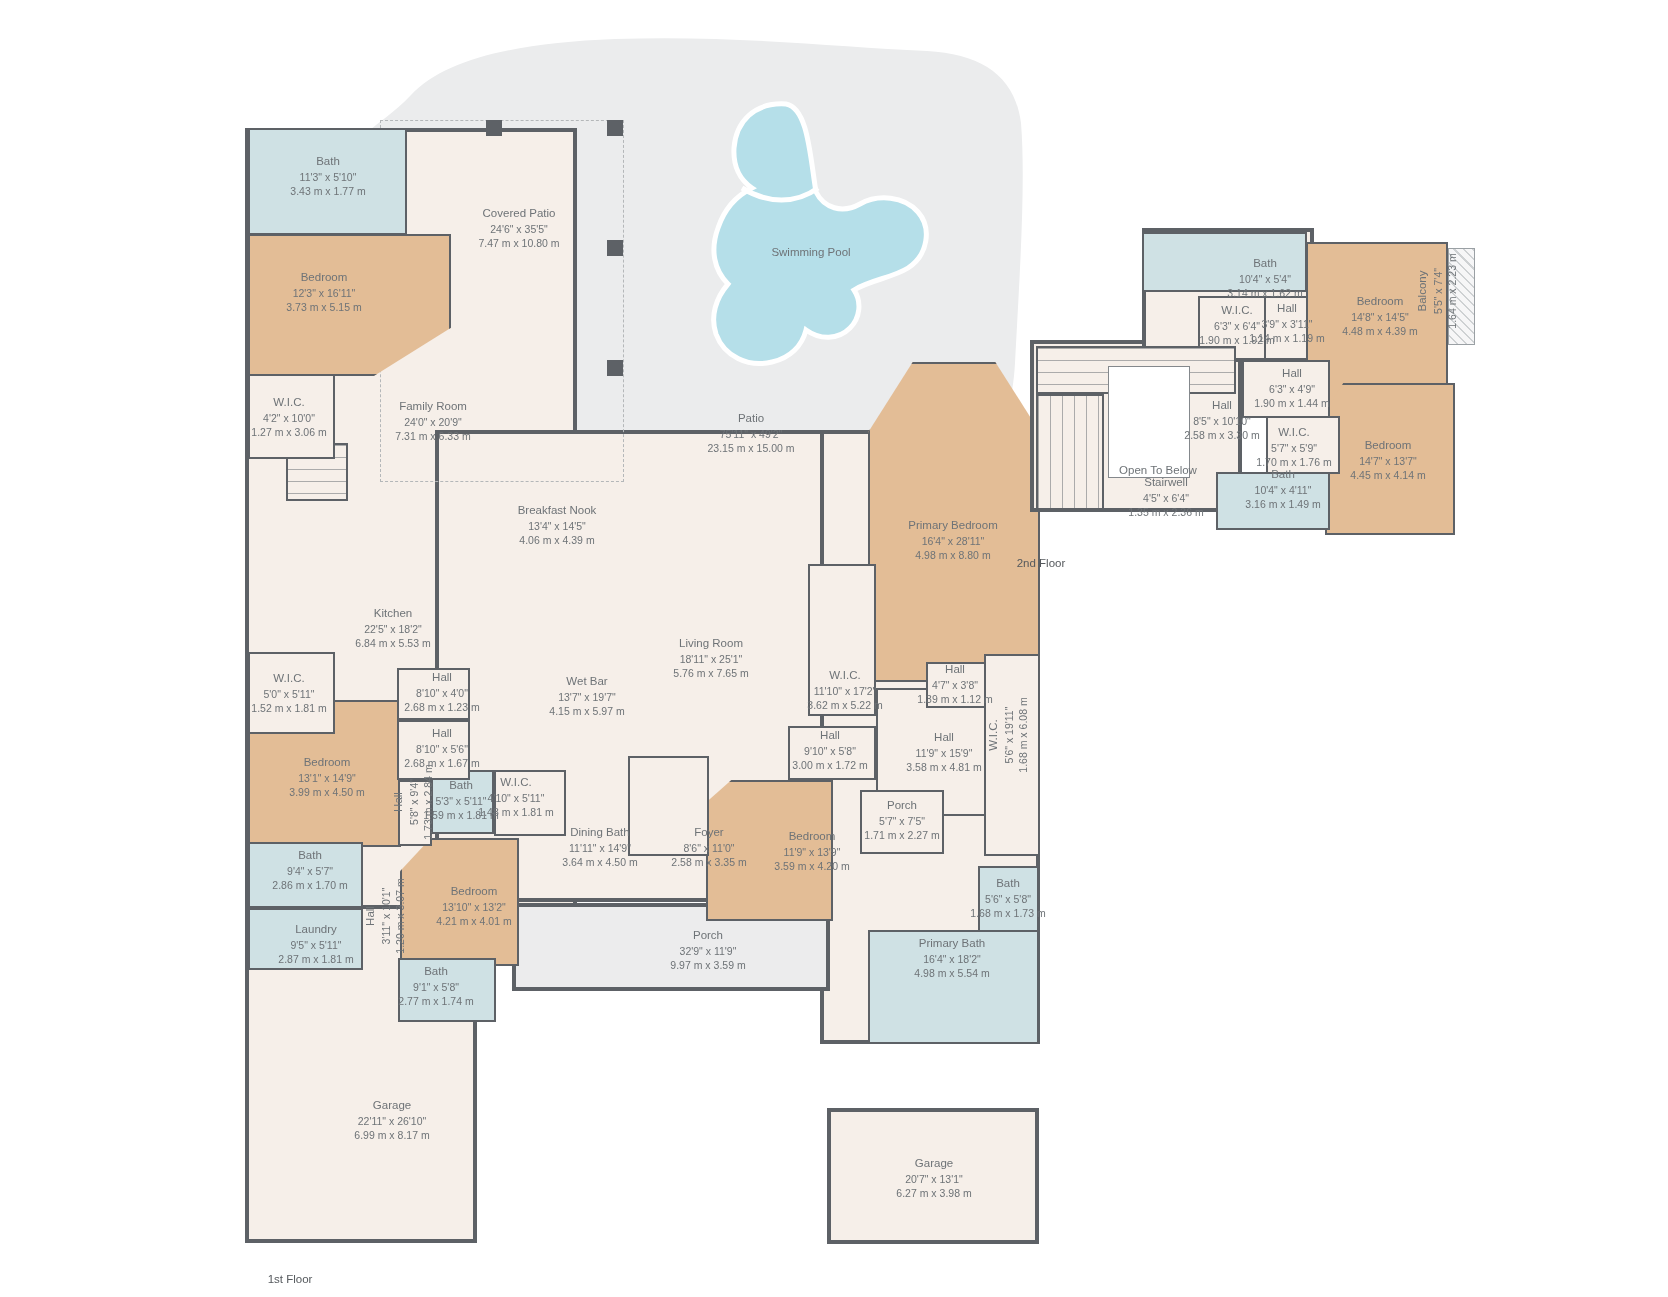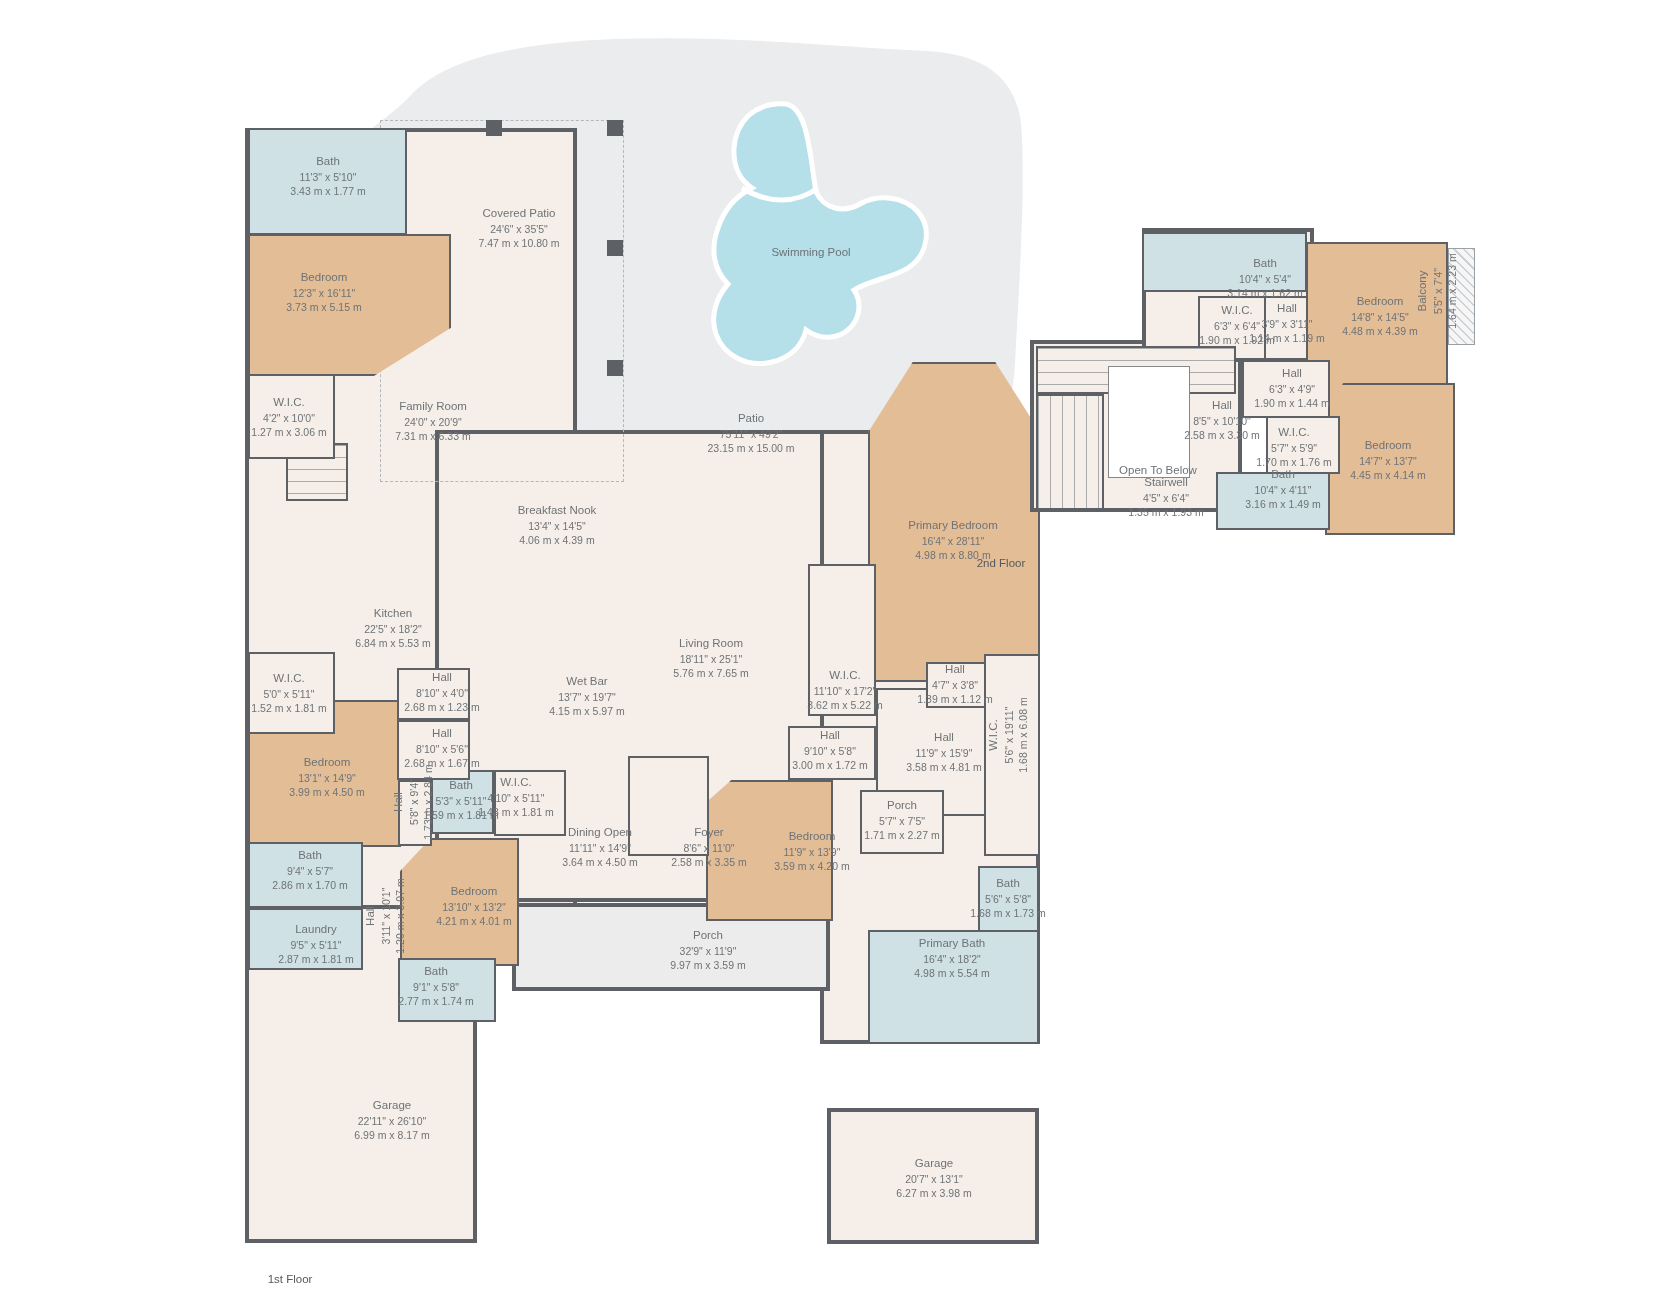--- a/index.html
+++ b/index.html
@@ -203,21 +203,21 @@
         <div class="nm">Hall</div>
         <div>3'11" x 10'1"</div>
         <div>1.20 m x 3.07 m</div>
       </div>
       <div class="lbl" style="left: 474px; top: 906px;">
         <div class="nm">Bedroom</div>
         <div>13'10" x 13'2"</div>
         <div>4.21 m x 4.01 m</div>
       </div>
       <div class="lbl" style="left: 600px; top: 847px;">
-        <div class="nm">Dining Open</div>
+        <div class="nm">Dining Bath</div>
         <div>11'11" x 14'9"</div>
         <div>3.64 m x 4.50 m</div>
       </div>
       <div class="lbl" style="left: 709px; top: 831px; margin-top: 16px;">
         <div class="nm">Foyer</div>
         <div>8'6" x 11'0"</div>
         <div>2.58 m x 3.35 m</div>
       </div>
       <div class="lbl" style="left: 812px; top: 851px;">
         <div class="nm">Bedroom</div>
@@ -320,24 +320,24 @@
         <div>1.70 m x 1.76 m</div>
       </div>
       <div class="lbl" style="left: 1388px; top: 460px;">
         <div class="nm">Bedroom</div>
         <div>14'7" x 13'7"</div>
         <div>4.45 m x 4.14 m</div>
       </div>
       <div class="lbl" style="left: 1166px; top: 497px; text-align: center;">
         <div class="nm">Stairwell</div>
         <div>4'5" x 6'4"</div>
-        <div>1.35 m x 1.93 m</div>
+        <div>1.35 m x 2.36 m</div>
       </div>
       <div class="lbl" style="left: 1283px; top: 489px;">
         <div class="nm">Bath</div>
         <div>10'4" x 4'11"</div>
         <div>3.16 m x 1.49 m</div>
       </div>
     </div>
 
   <div class="floor-caption" style="left:290px;top:1279px;" title="1st Floor">1st Floor</div>
-  <div class="floor-caption" style="left:1001px;top:563px;" title="2nd Floor">2nd Floor</div>
+  <div class="floor-caption" style="left:1041px;top:563px;" title="2nd Floor">2nd Floor</div>
 </div>
 
 </body></html>

